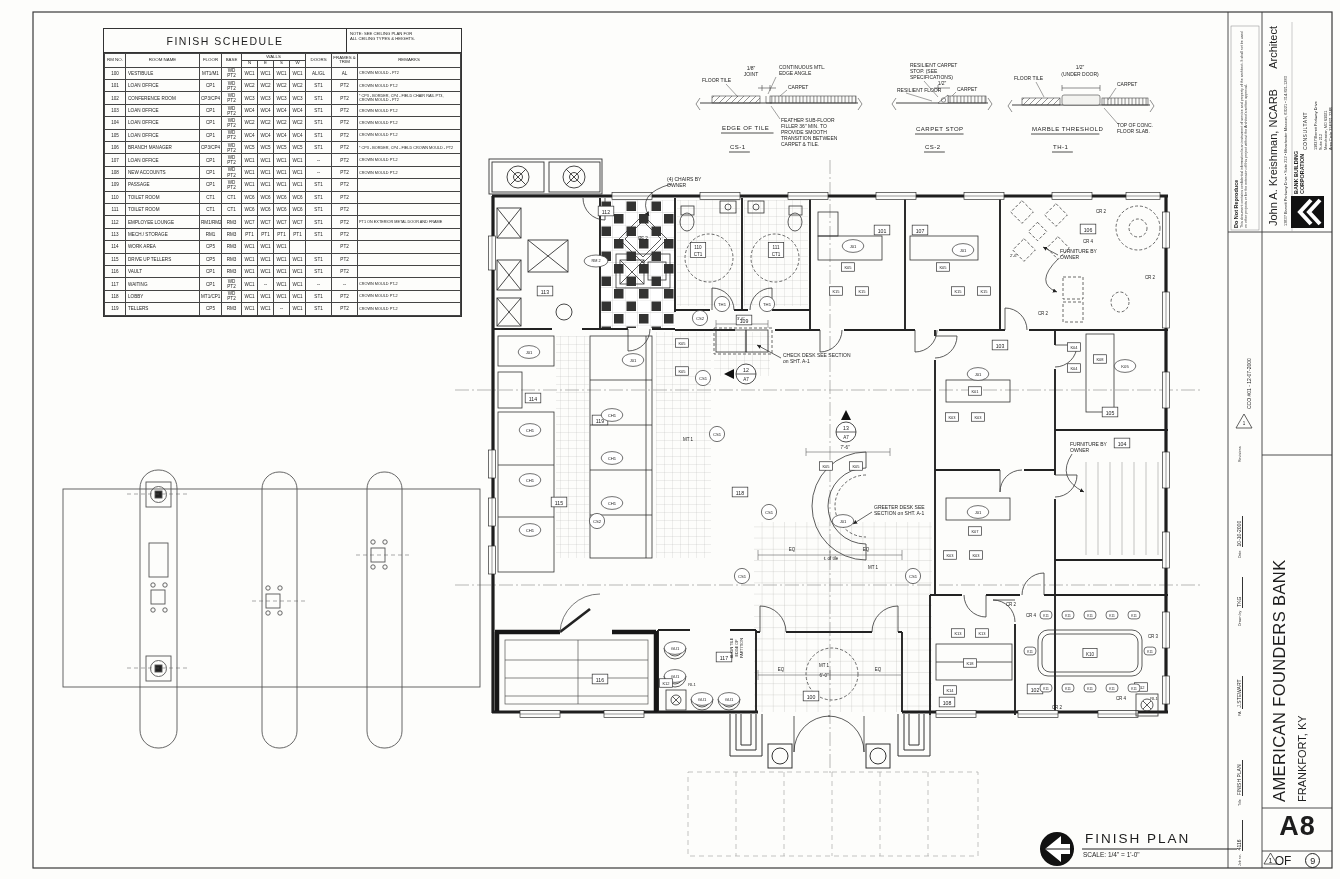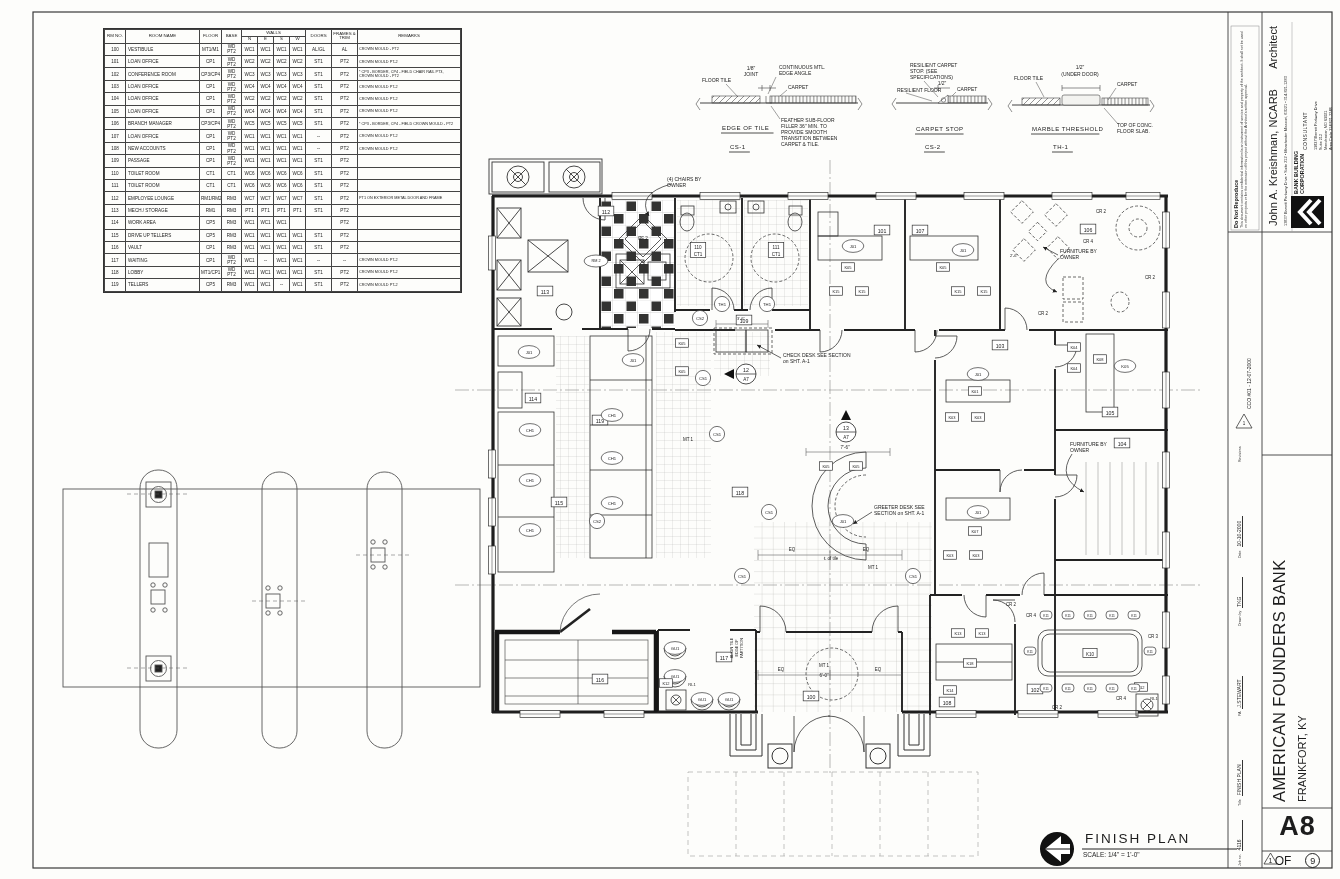--- a/index.html
+++ b/index.html
@@ -943,20 +943,25 @@
           <text x="0" y="0" font-size="13.5" text-anchor="start" letter-spacing="2">FINISH PLAN</text>
           <line x1="-3" x2="152" y1="6" y2="6" stroke="#222" stroke-width="1"></line>
         </g>
         <g transform="translate(1083,857)">
           <text x="0" y="0" font-size="6.5" text-anchor="start">SCALE: 1/4" = 1'-0"</text>
         </g>
       </g>
   </svg>
 
   <div id="sched">
+    <div class="tbar">
+      <div class="t1">FINISH SCHEDULE</div>
+      <div class="t2">NOTE:  SEE CEILING PLAN FOR
+ALL CEILING TYPES &amp; HEIGHTS.</div>
+    </div>
     <table>
       <colgroup>
         <col style="width:21px">
           <col style="width:74px">
           <col style="width:22px">
           <col style="width:20px">
         <col style="width:16px">
           <col style="width:16px">
           <col style="width:16px">
           <col style="width:16px">

